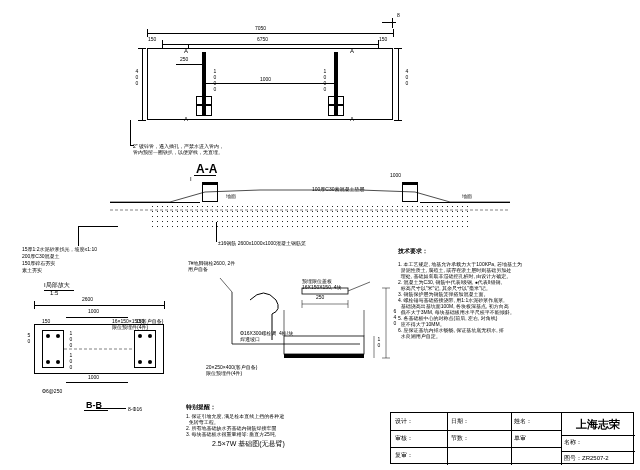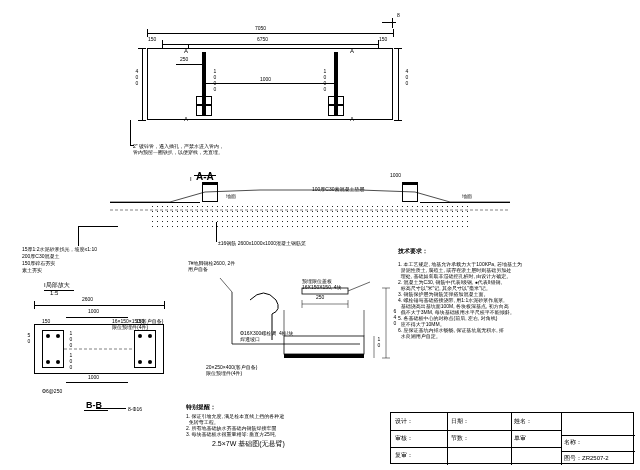--- a/index.html
+++ b/index.html
@@ -9,21 +9,21 @@
     font-family:"Liberation Sans", sans-serif;
     color:#000;
     overflow:hidden;
     position:relative;
   }
   #sheet{position:absolute;left:0;top:0;width:640px;height:470px;}
   .abs{position:absolute;}
   .txt{font-size:5px;line-height:6px;white-space:pre;color:#000;}
   .txt6{font-size:6px;line-height:7px;white-space:pre;}
   .txt7{font-size:7px;line-height:8px;white-space:pre;}
-  .txt8{font-size:10px;line-height:9px;white-space:pre;font-weight:bold;margin-top:7px;}
+  .txt8{font-size:12px;line-height:9px;white-space:pre;font-weight:bold;}
   .txt9{font-size:9px;line-height:10px;white-space:pre;font-weight:bold;}
   .line{background:#000;}
   .hl{height:1px;}
   .vl{width:1px;}
   .box{border:1px solid #000;box-sizing:border-box;}
   .title-blk{border:1px solid #000;box-sizing:border-box;}
   .cell{position:absolute;box-sizing:border-box;font-size:6px;line-height:8px;}
   .centerb{display:flex;align-items:center;justify-content:center;}
   .dots{
     background-image:radial-gradient(#000 0.5px, transparent 0.6px);
@@ -267,19 +267,20 @@
     <div class="cell" style="left:4px;top:4px;">设计：</div>
     <div class="cell" style="left:4px;top:21px;">审核：</div>
     <div class="cell" style="left:4px;top:38px;">复审：</div>
 
     <div class="cell" style="left:60px;top:4px;">日期：</div>
     <div class="cell" style="left:60px;top:21px;">节数：</div>
 
     <div class="cell" style="left:123px;top:4px;">姓名：</div>
     <div class="cell" style="left:123px;top:21px;">单审</div>
 
+    <div class="cell centerb" style="left:170px;top:0px;width:74px;height:22px;font-size:11px;font-weight:bold;">上海志荣</div>
     <div class="cell" style="left:173px;top:25px;">名称：</div>
     <div class="cell" style="left:173px;top:41px;"><span>图号：</span><span>ZR2507-2</span></div>
   </div>
 
   <div class="abs txt7" style="left:212px;top:440px;">2.5×7W 基础图(无悬臂)</div>
 
 </div>
 
 </body></html>

